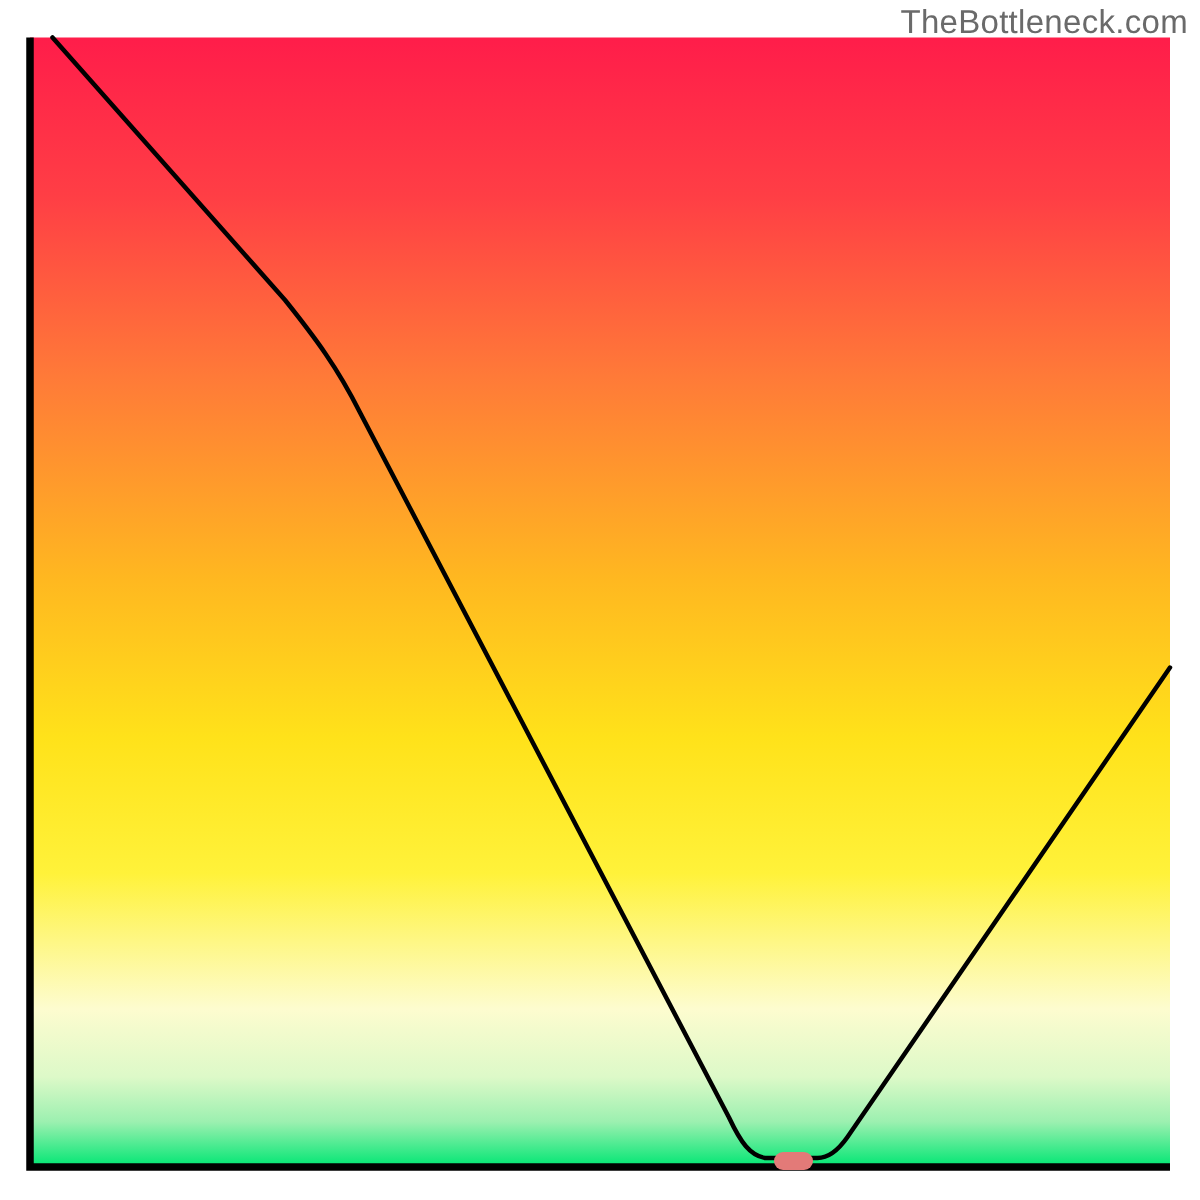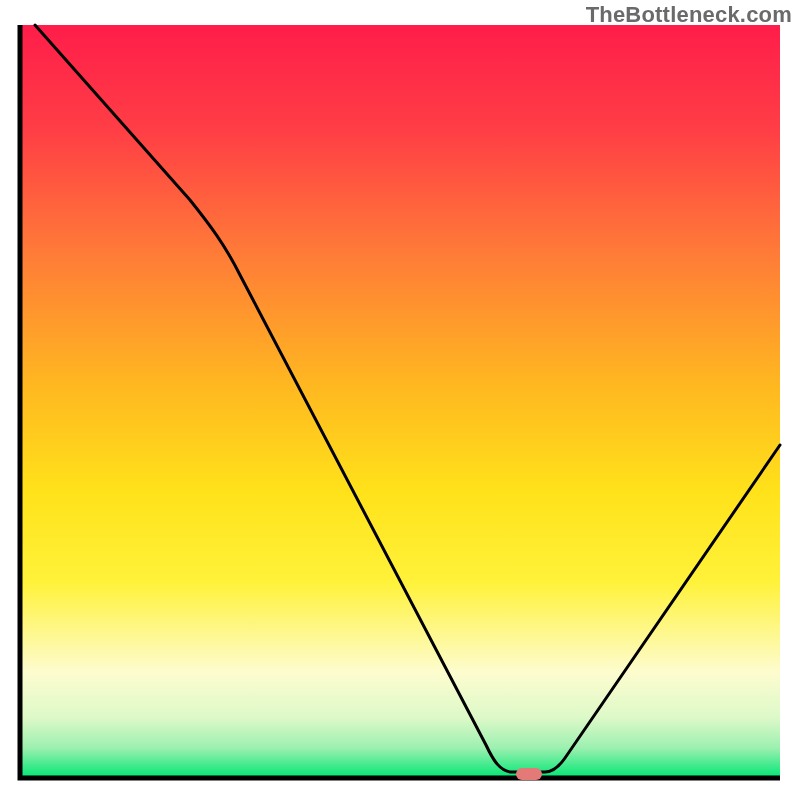--- a/index.html
+++ b/index.html
@@ -16,21 +16,21 @@
     width: 800px;
     height: 800px;
     box-sizing: border-box;
   }
   .watermark {
     position: absolute;
     top: 2px;
     right: 8px;
     color: #6a6a6a;
     font-size: 22px;
-    font-weight: 700;
+    font-weight: 400;
     letter-spacing: 0.2px;
     user-select: none;
   }
   svg {
     display: block;
   }
 </style>
 </head>
 <body>
 

